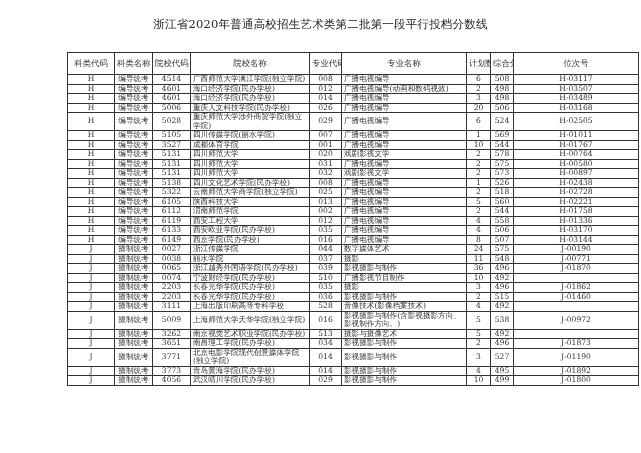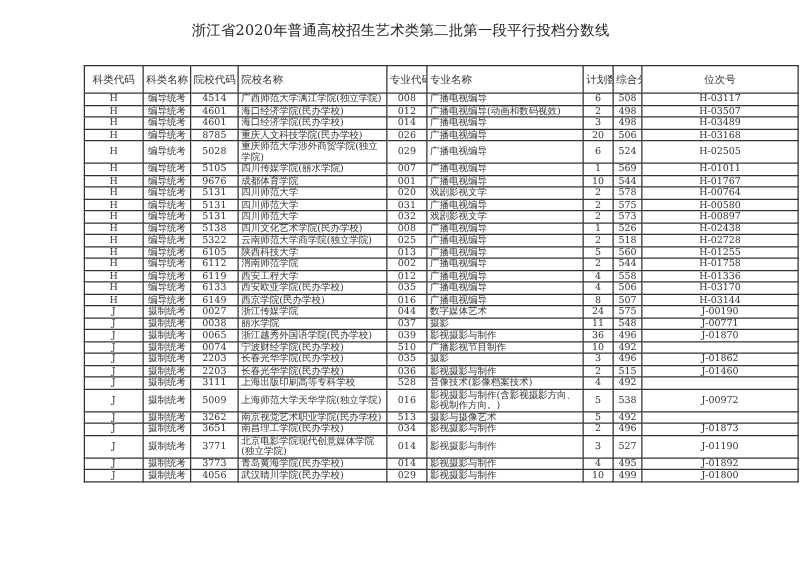--- a/index.html
+++ b/index.html
@@ -9,21 +9,21 @@
            font-size: 11.5px; letter-spacing: 0.2px; color: #222; }
   table.grid { position: absolute; left: 31px; top: 52px; border-collapse: collapse;
                table-layout: fixed; width: 571px; margin-left: 36px; }
   table.grid td, table.grid th { border: 1px solid #333; padding: 0 2px; font-size: 7.6px;
                line-height: 8.5px; height: 8.5px; overflow: hidden; white-space: nowrap;
                font-weight: normal; color: #333; }
   table.grid th { height: 21px; font-size: 8.4px; }
   table.grid td.tall { height: 17px; white-space: normal; line-height: 8.5px; }
   .c { text-align: center; }
   .l { text-align: left; }
-  th.l { text-align: left; }
+  th.l { text-align: center; }
   .footer { position: absolute; left: 0; width: 641px; top: 428px; text-align: center;
             font-size: 8px; color: #333; margin-top: 32px; }
 </style>
 </head>
 <body>
 
 <div class="title">浙江省2020年普通高校招生艺术类第二批第一段平行投档分数线</div>
 
 <table class="grid">
   <colgroup>
@@ -80,21 +80,21 @@
         <td class="l">海口经济学院(民办学校)</td>
         <td class="c">014</td>
         <td class="l">广播电视编导</td>
         <td class="c">3</td>
         <td class="c">498</td>
         <td class="c">H-03489</td>
       </tr>
       <tr>
         <td class="c">H</td>
         <td class="c">编导统考</td>
-        <td class="c">8785</td>
+        <td class="c">5006</td>
         <td class="l">重庆人文科技学院(民办学校)</td>
         <td class="c">026</td>
         <td class="l">广播电视编导</td>
         <td class="c">20</td>
         <td class="c">506</td>
         <td class="c">H-03168</td>
       </tr>
       <tr>
         <td class="c tall">H</td>
         <td class="c tall">编导统考</td>
@@ -113,21 +113,21 @@
         <td class="l">四川传媒学院(丽水学院)</td>
         <td class="c">007</td>
         <td class="l">广播电视编导</td>
         <td class="c">1</td>
         <td class="c">569</td>
         <td class="c">H-01011</td>
       </tr>
       <tr>
         <td class="c">H</td>
         <td class="c">编导统考</td>
-        <td class="c">9676</td>
+        <td class="c">3527</td>
         <td class="l">成都体育学院</td>
         <td class="c">001</td>
         <td class="l">广播电视编导</td>
         <td class="c">10</td>
         <td class="c">544</td>
         <td class="c">H-01767</td>
       </tr>
       <tr>
         <td class="c">H</td>
         <td class="c">编导统考</td>
@@ -185,21 +185,21 @@
       </tr>
       <tr>
         <td class="c">H</td>
         <td class="c">编导统考</td>
         <td class="c">6105</td>
         <td class="l">陕西科技大学</td>
         <td class="c">013</td>
         <td class="l">广播电视编导</td>
         <td class="c">5</td>
         <td class="c">560</td>
-        <td class="c">H-01255</td>
+        <td class="c">H-02221</td>
       </tr>
       <tr>
         <td class="c">H</td>
         <td class="c">编导统考</td>
         <td class="c">6112</td>
         <td class="l">渭南师范学院</td>
         <td class="c">002</td>
         <td class="l">广播电视编导</td>
         <td class="c">2</td>
         <td class="c">544</td>

